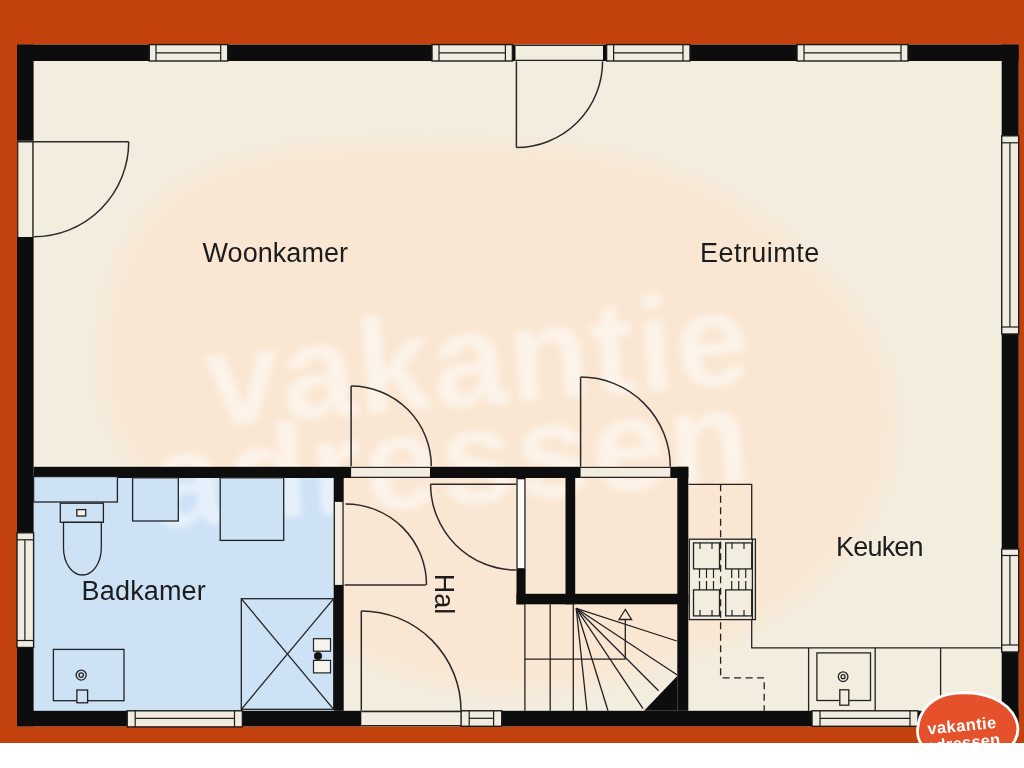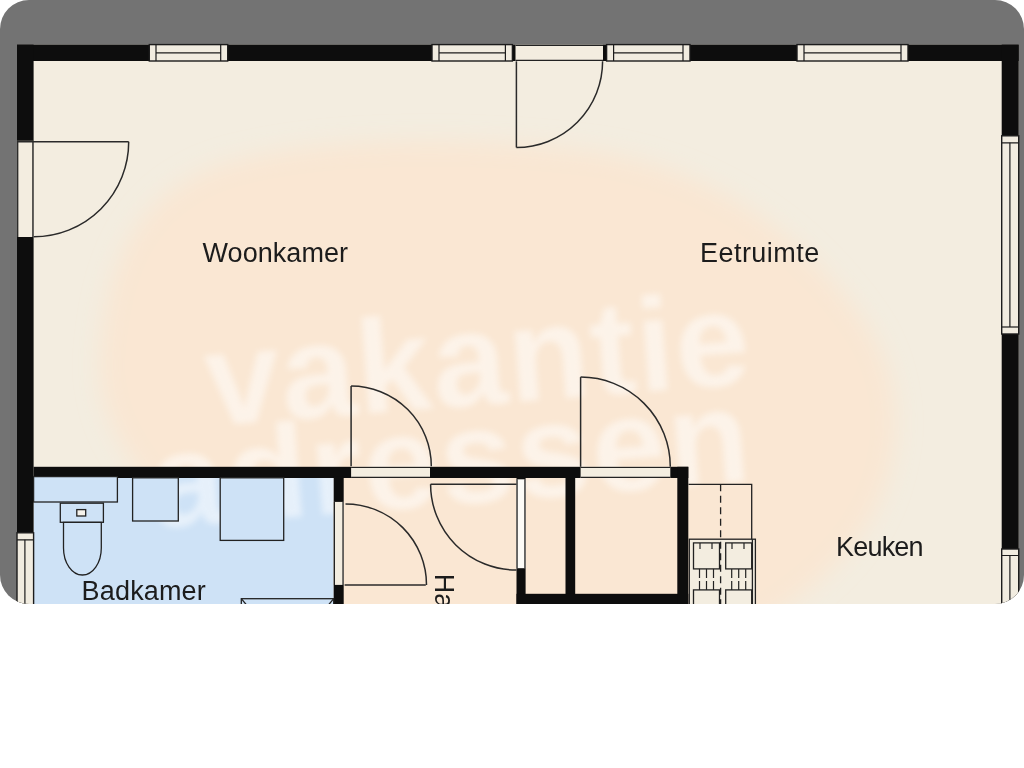--- a/index.html
+++ b/index.html
@@ -1,17 +1,17 @@
 <!DOCTYPE html>
 <html><head>
 <meta charset="utf-8">
 <style>
   html,body{margin:0;padding:0;background:#ffffff;}
-  #page{position:relative;width:1024px;height:604px;background:#737373;overflow:hidden;
-        font-family:"Liberation Sans", sans-serif;border-radius:29px;}
+  #page{position:relative;width:1024px;height:743px;background:#c2410c;overflow:hidden;
+        font-family:"Liberation Sans", sans-serif;}
   svg{position:absolute;left:0;top:0;}
 </style>
 </head>
 <body>
 <div id="page">
 <svg width="1024" height="768" viewBox="0 0 1024 768">
   <defs>
     <filter id="soft" x="-30%" y="-30%" width="160%" height="160%">
       <feGaussianBlur stdDeviation="12"></feGaussianBlur>
     </filter>

